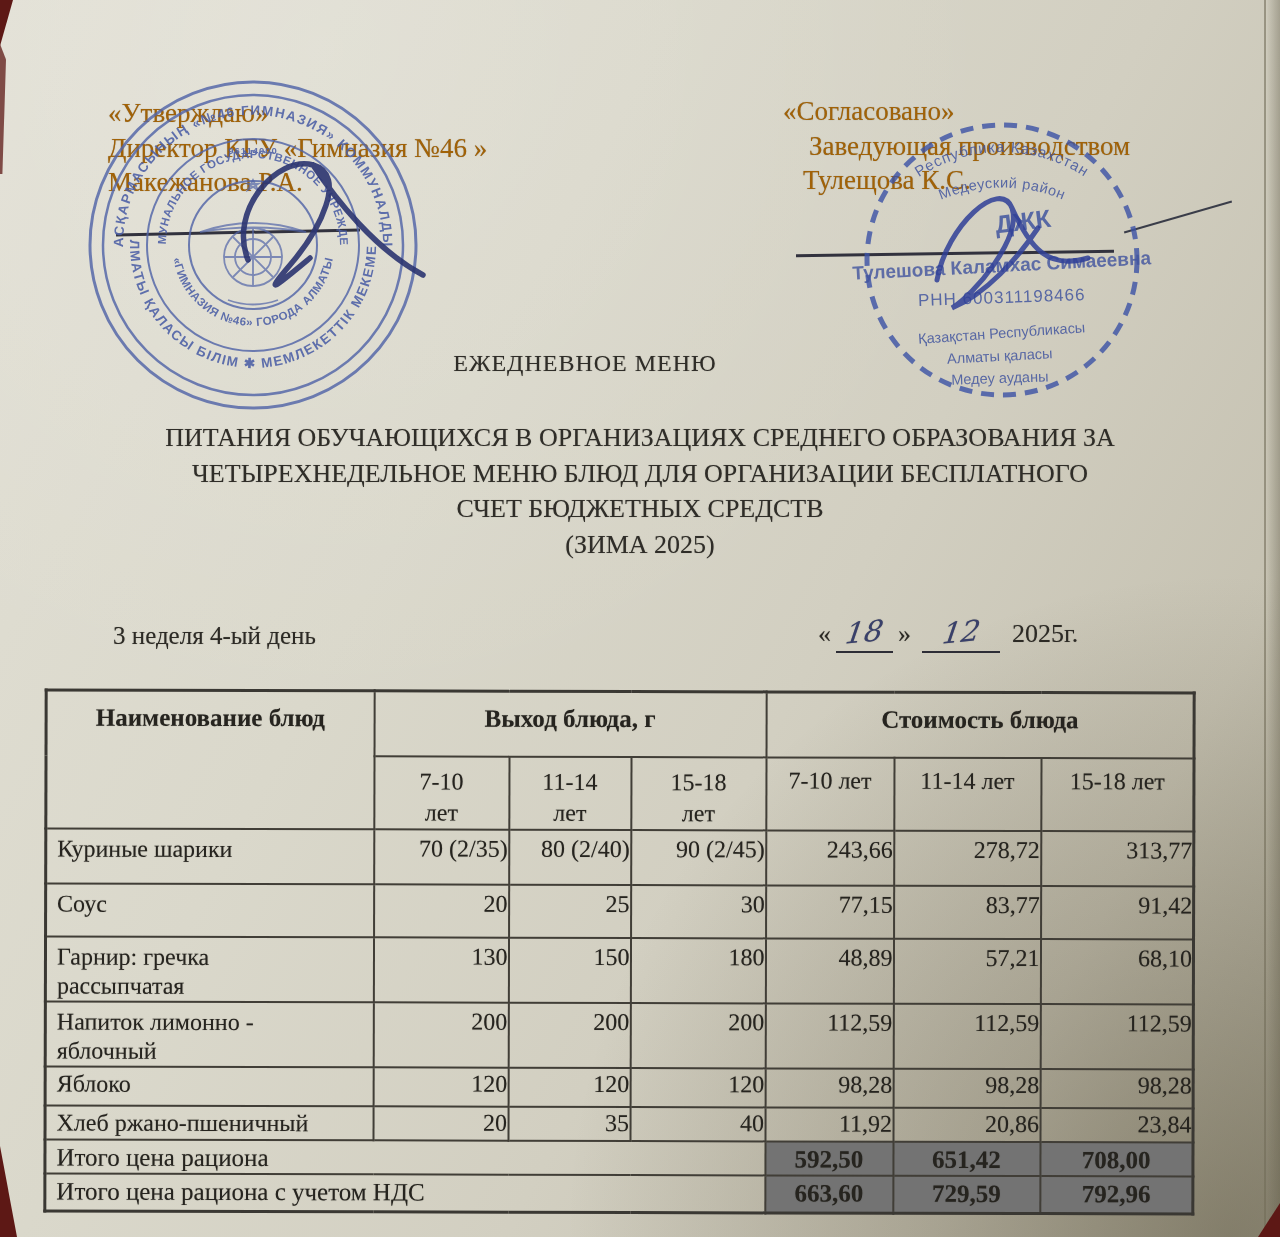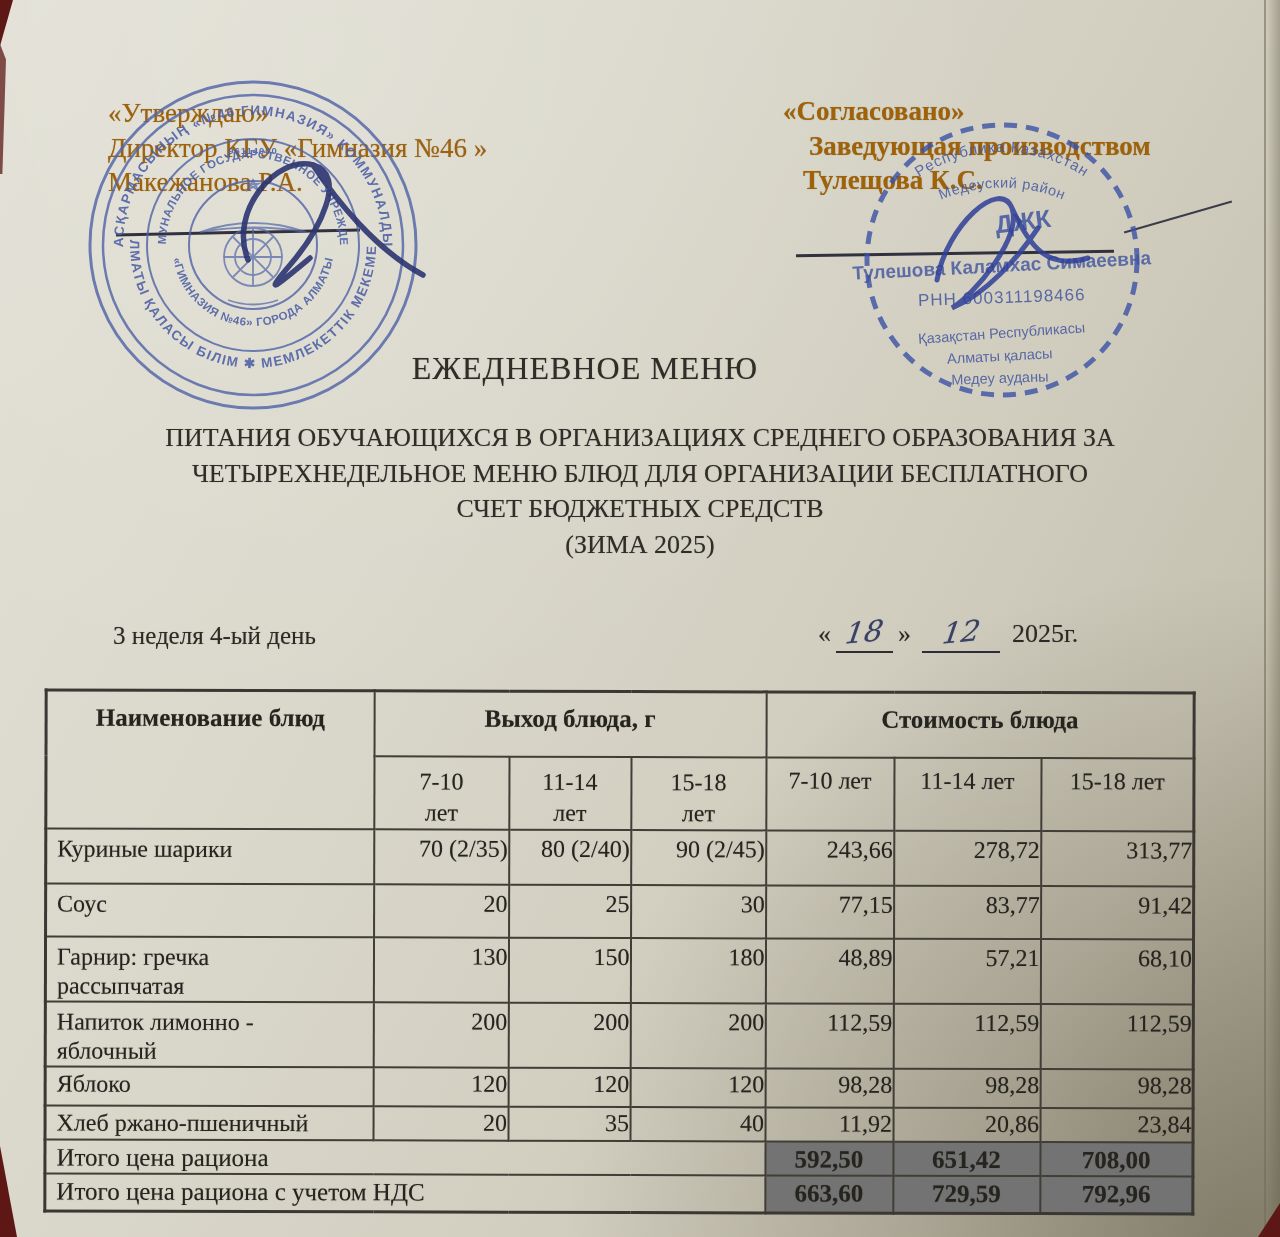--- a/index.html
+++ b/index.html
@@ -22,36 +22,36 @@
   .red-corner { position:absolute; background:#5d1815; }
   .red-tl { left:0; top:0; width:13px; height:46px; clip-path:polygon(0 0,100% 0,0 100%); }
   .red-ls { left:0; top:44px; width:6px; height:130px; opacity:.75;
     clip-path:polygon(0 0,100% 12%,40% 100%,0 100%); }
   .red-bl { left:0; top:1146px; width:17px; height:91px; clip-path:polygon(0 0,100% 100%,0 100%); }
   .red-br { right:0; bottom:0; width:22px; height:34px; clip-path:polygon(100% 0,100% 100%,0 100%); }
 
   
   .approve { position:absolute; font-size:27px; line-height:34.5px; color:#a16207; }
   .approve-left { left:108px; top:96px; }
-  .approve-right { left:783px; top:94px;font-weight:bold; }
+  .approve-right { left:783px; top:94px; }
   .approve div { white-space:nowrap; }
   .ar-l2 { margin-left:26px; } .ar-l3 { margin-left:10px; } .ar-l4 { margin-left:20px; }
 
   .sig-line { position:absolute; background:#32323e; height:2.5px; }
   .sig-line-left  { left:116px; top:231px; width:244px; transform:rotate(-1.2deg); }
   .sig-line-right { left:796px; top:252px; width:318px; transform:rotate(-0.8deg); }
   .sig-flourish   { left:1122px; top:216px; width:112px; height:2px; background:#3a3d49; transform:rotate(-16deg); }
 
   .stamp-svg { position:absolute; }
   .stamp-left-svg  { left:78px; top:70px; }
   .stamp-right-svg { left:852px; top:110px; }
 
   
   .title { position:absolute; left:0; right:110px; top:350px; text-align:center;
-    font-size:32px; letter-spacing:1px; color:#2f2d28; }
+    font-size:24px; letter-spacing:1px; color:#2f2d28; }
   .subtitle { position:absolute; left:90px; right:90px; top:420px; text-align:center;
     font-size:26px; line-height:35.5px; color:#2f2d28; }
 
   
   .week { position:absolute; left:113px; top:622px; font-size:25px; }
   .dateline { position:absolute; left:818px; top:615px; font-size:26px; }
   .u { display:inline-block; border-bottom:2.5px solid #2d2d36; padding:0 10px 2px; margin:0 5px; text-align:center; }
   .u-day { min-width:46px; } .u-month { min-width:78px; }
   .hw { display:inline-block; font-size:29px; font-style:italic; color:#39406a;
     transform:skewX(-14deg) rotate(-6deg); font-family:"DejaVu Serif", serif; }

